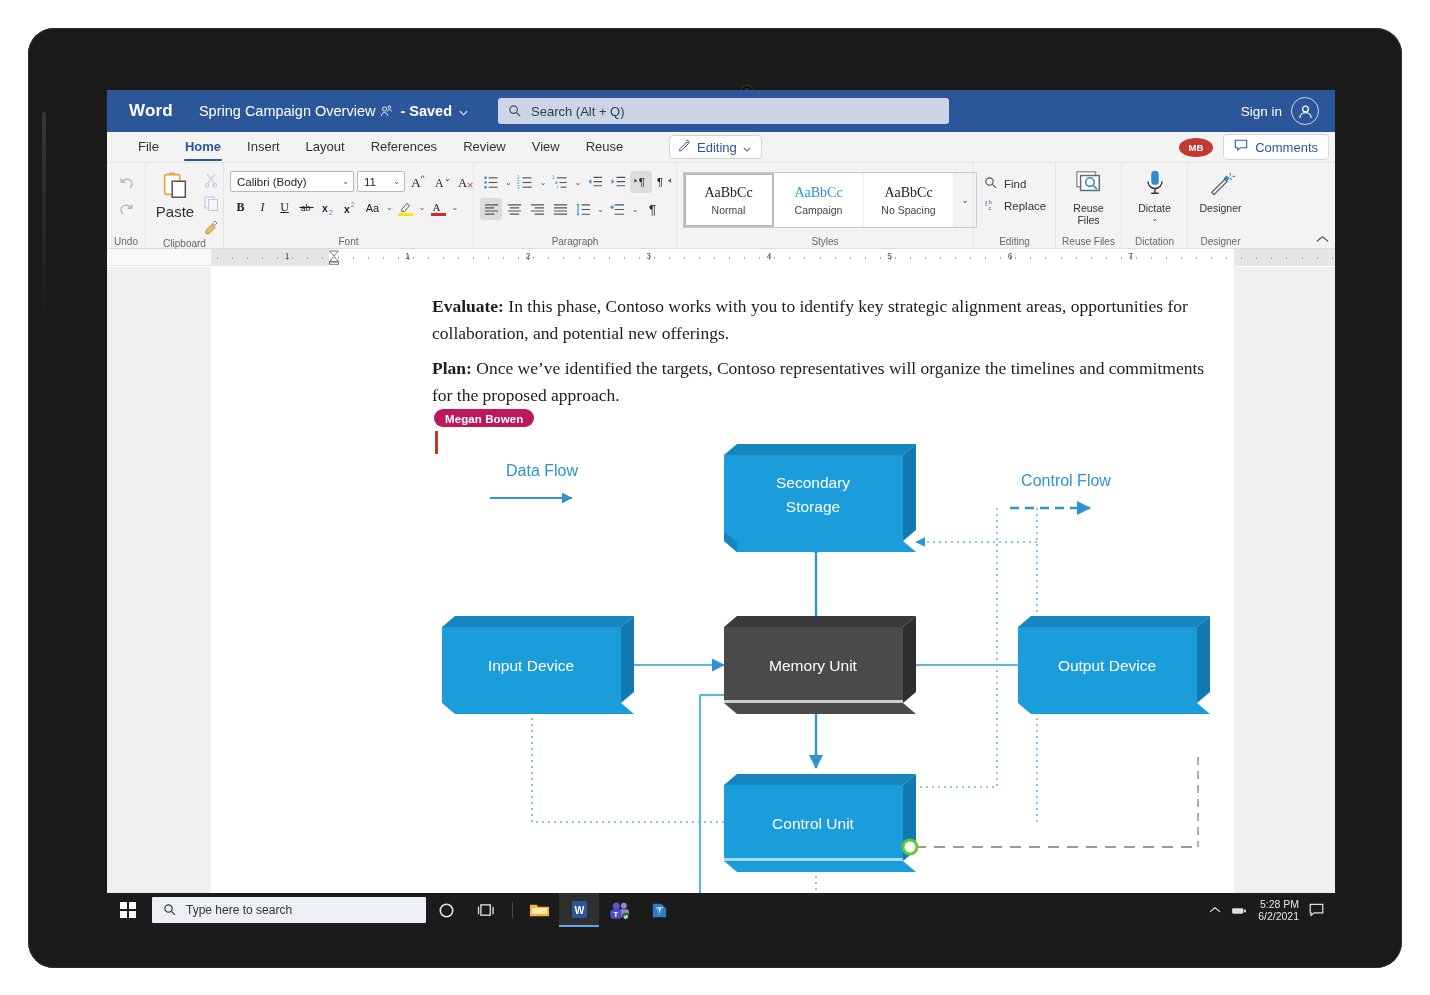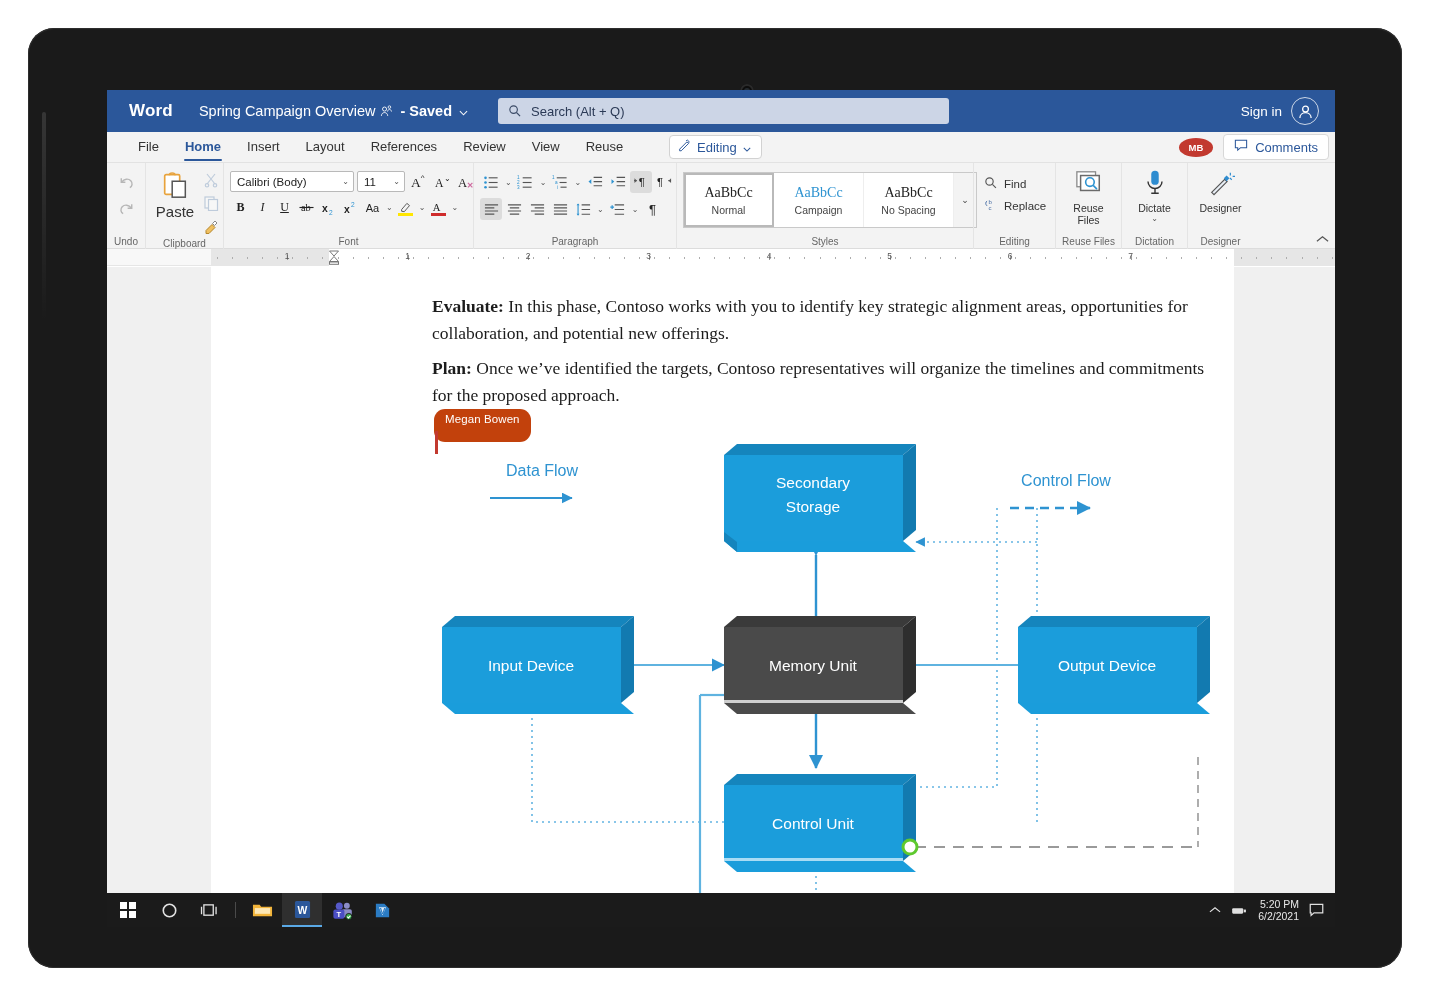--- a/index.html
+++ b/index.html
@@ -193,22 +193,22 @@
     background:#fff;
   }
   #para1, #para2 { position:absolute; left:221px; width:790px; font-family:"Liberation Serif", serif; }
   #para1 { top: 26px; }
   #para2 { top: 88px; }
   .ptext { font-size:17.5px; line-height:27px; color:#1c1c1c; }
   .ptext b { font-weight:bold; }
 
   
   #megan-flag {
-    position:absolute; left:223px; top:142px; background:#c2410c; color:#fff;
-    font-size:11.5px; font-weight:normal; padding:4px 11px 17px; border-radius:11px;
+    position:absolute; left:223px; top:142px; background:#be185d; color:#fff;
+    font-size:11.5px; font-weight:bold; padding:4px 11px 2px; border-radius:11px;
     letter-spacing:.1px;
   }
   #megan-caret { position:absolute; left:224px; top:164px; width:2.5px; height:23px; background:#c2392f; }
 
   
   #diagram { position:absolute; left:221px; top:175px; width:800px; height:470px; }
   #diagram svg { display:block; }
 
   
   #taskbar {
@@ -878,20 +878,29 @@
 
     <div id="taskbar">
       <div id="start-btn">
         <svg width="16" height="16" viewBox="0 0 16 16">
           <rect x="0" y="0" width="7" height="7" fill="#fff"></rect>
           <rect x="9" y="0" width="7" height="7" fill="#fff"></rect>
           <rect x="0" y="9" width="7" height="7" fill="#fff"></rect>
           <rect x="9" y="9" width="7" height="7" fill="#fff"></rect>
         </svg>
       </div>
+      <div id="tb-search">
+        <span class="sicon">
+          <svg width="14" height="14" viewBox="0 0 16 16">
+            <circle cx="6.3" cy="6.3" r="4.2" fill="none" stroke="#333" stroke-width="1.3"></circle>
+            <path d="M9.6 9.6l4 4" stroke="#333" stroke-width="1.3" fill="none"></path>
+          </svg>
+        </span>
+        <span>Type here to search</span>
+      </div>
 
       <div class="tbicon">
         <svg width="17" height="17" viewBox="0 0 18 18">
             <circle cx="9" cy="9" r="6.6" fill="none" stroke="#e3e3e3" stroke-width="1.7"></circle>
           </svg>
       </div>
       <div class="tbicon">
         <svg width="19" height="15" viewBox="0 0 20 16">
           <rect x="4" y="2" width="10" height="11" fill="none" stroke="#e3e3e3" stroke-width="1.4"></rect>
           <path d="M1.5 4v8M17 4v8" stroke="#e3e3e3" stroke-width="1.4"></path>
@@ -936,21 +945,21 @@
               <path d="M1 6L6.5 1.5 12 6" fill="none" stroke="#e0e0e0" stroke-width="1.3"></path>
             </svg>
         </span>
         <span class="tray-ic">
           <svg width="17" height="11" viewBox="0 0 18 12">
             <rect x="1" y="3.5" width="12" height="6" rx="1.2" fill="#e0e0e0"></rect>
             <rect x="13.6" y="5" width="2.4" height="3" fill="#e0e0e0"></rect>
           </svg>
         </span>
         <span id="clock">
-          <div>5:20 PM</div>
+          <div>5:28 PM</div>
           <div>6/2/2021</div>
         </span>
         <span class="tray-ic">
           <svg width="15" height="14" viewBox="0 0 16 15">
             <path d="M1.3 1.5h13.4v9H5.4L2.2 13.3V10.5H1.3z" fill="none" stroke="#e0e0e0" stroke-width="1.3"></path>
           </svg>
         </span>
       </div>
     </div>
 

